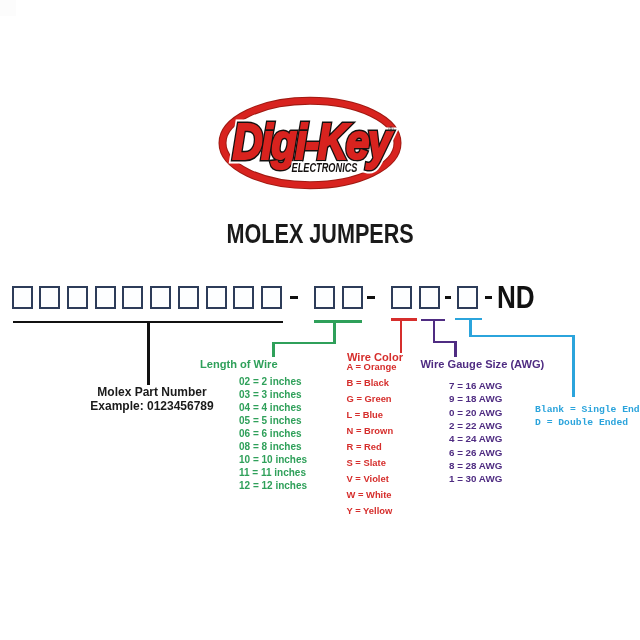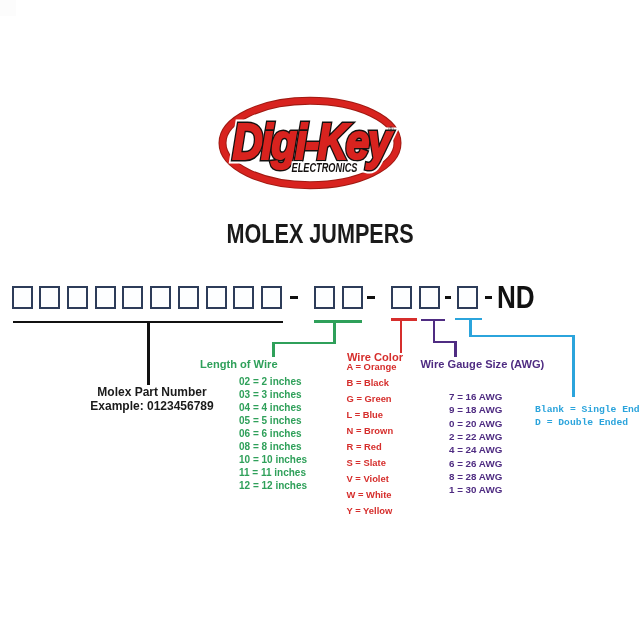--- a/index.html
+++ b/index.html
@@ -98,21 +98,21 @@
 G = Green
 L = Blue
 N = Brown
 R = Red
 S = Slate
 V = Violet
 W = White
 Y = Yellow</div>
 
 <div class="lbl" style="left:420.5px;top:357.5px;font-size:11.1px;color:#4f2c82;text-align:center;">Wire Gauge Size (AWG)</div>
-<div class="lbl" style="left:449px;top:390px;font-size:9.8px;line-height:13.35px;color:#4f2c82;">7 = 16 AWG
+<div class="lbl" style="left:449px;top:379px;font-size:9.8px;line-height:13.35px;color:#4f2c82;">7 = 16 AWG
 9 = 18 AWG
 0 = 20 AWG
 2 = 22 AWG
 4 = 24 AWG
 6 = 26 AWG
 8 = 28 AWG
 1 = 30 AWG</div>
 
 <div class="lbl" style="left:535px;top:402.8px;font-size:9.7px;line-height:13.5px;color:#2ba4dc;font-family:Liberation Mono, monospace;">Blank = Single Ended
 D = Double Ended</div>

